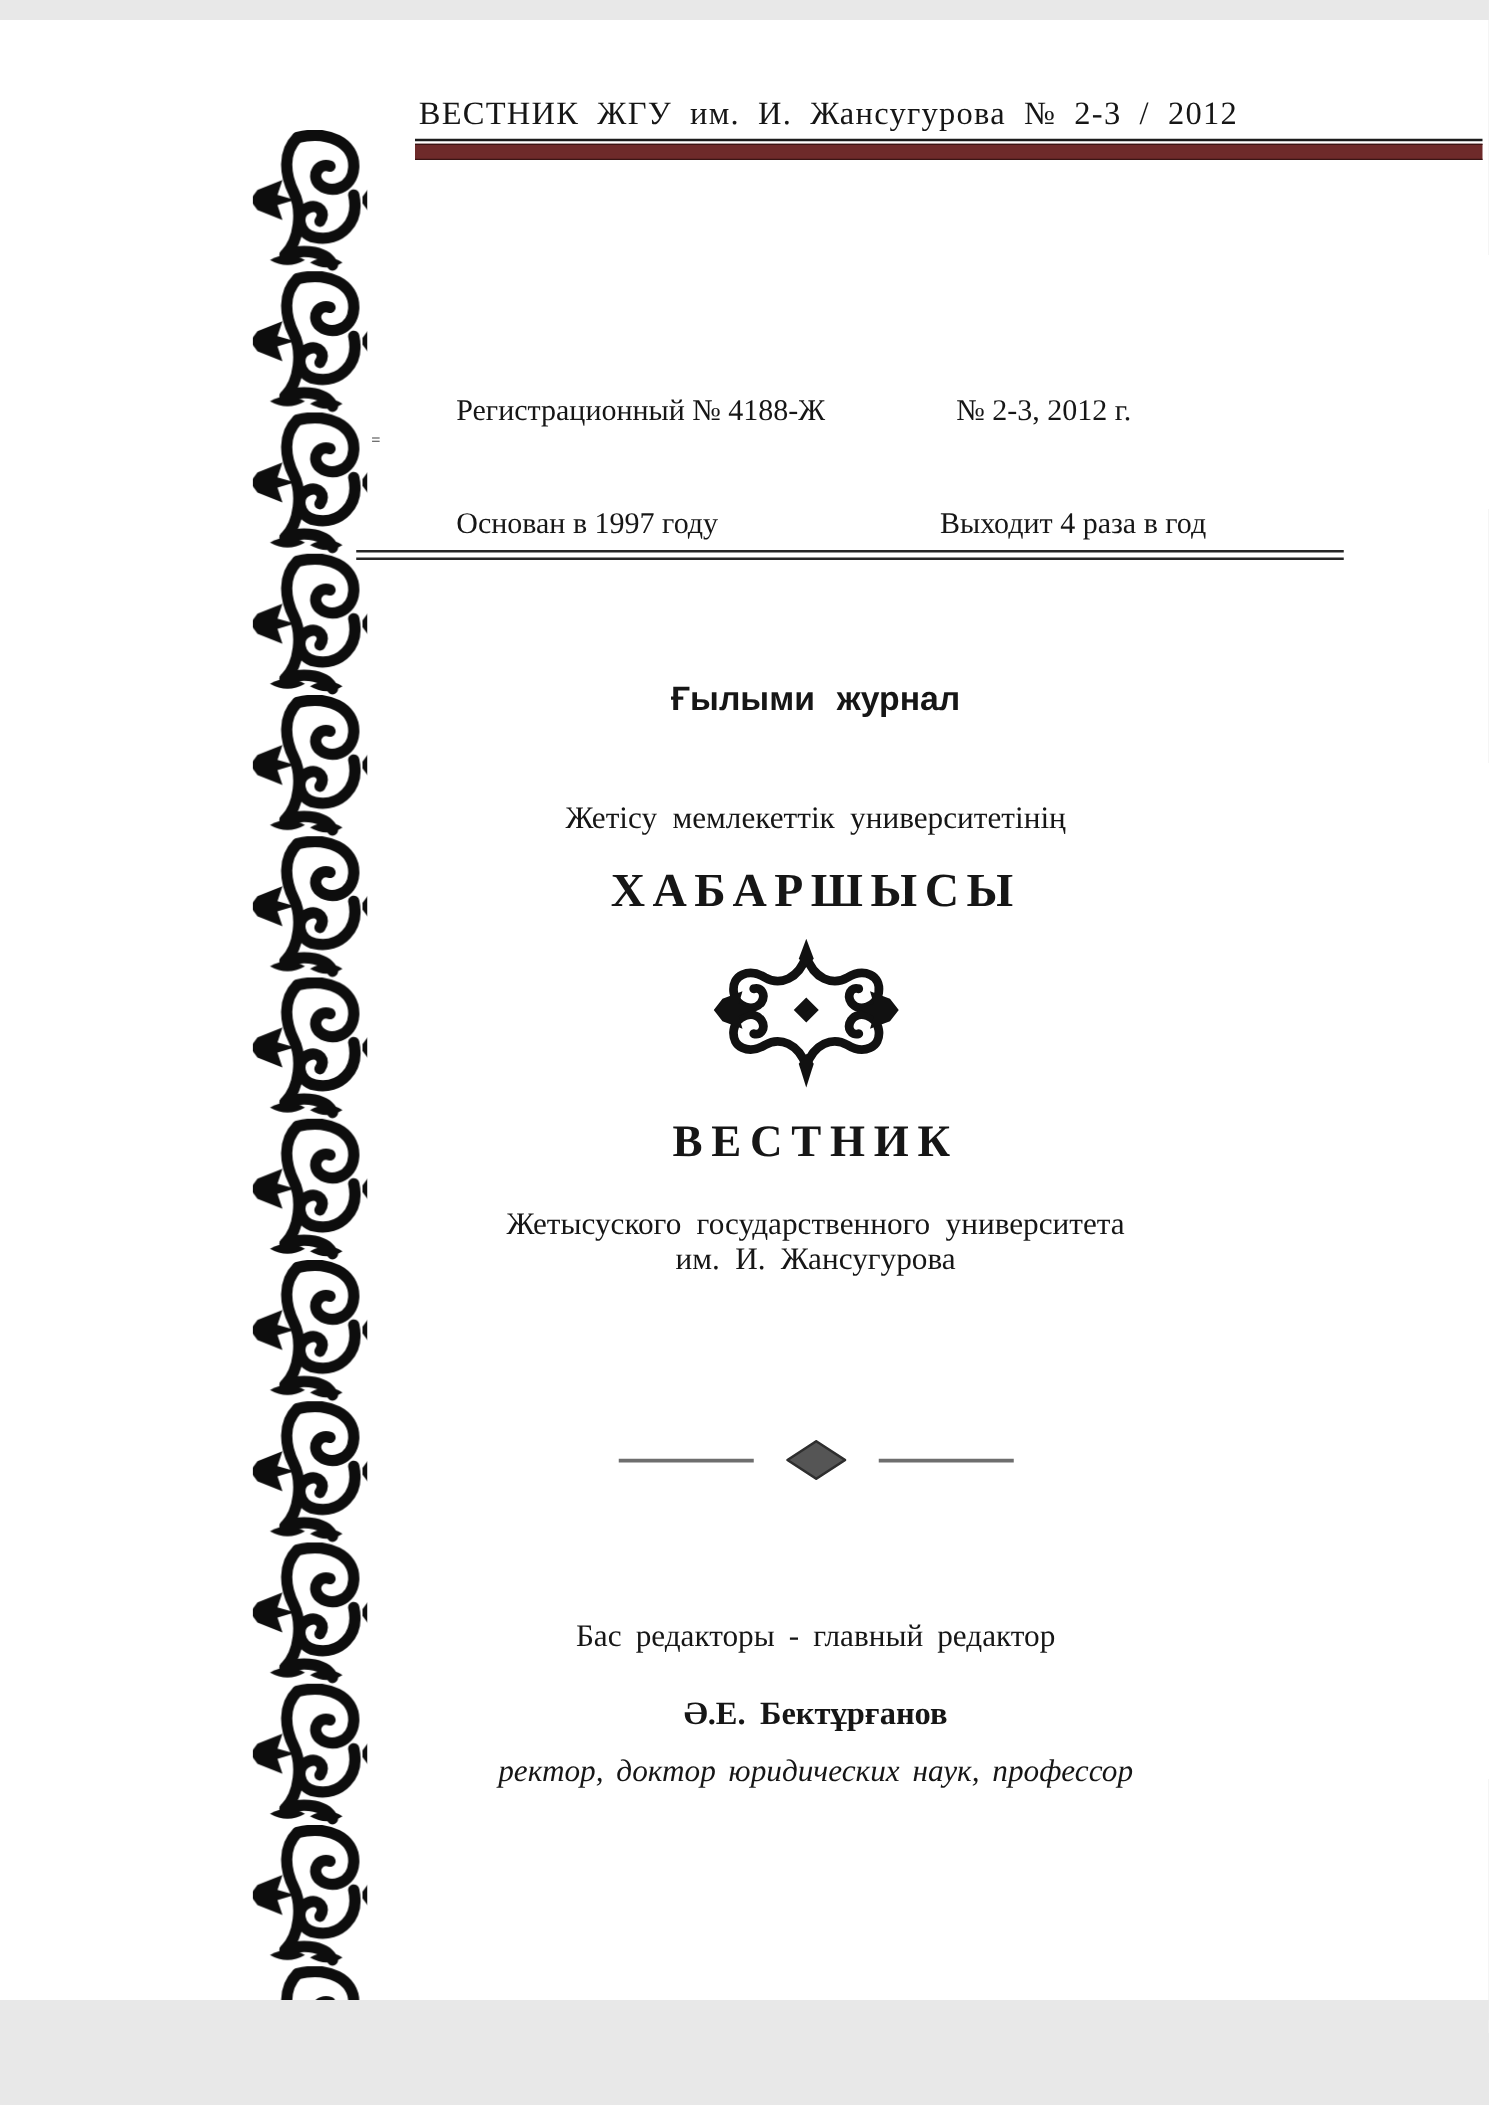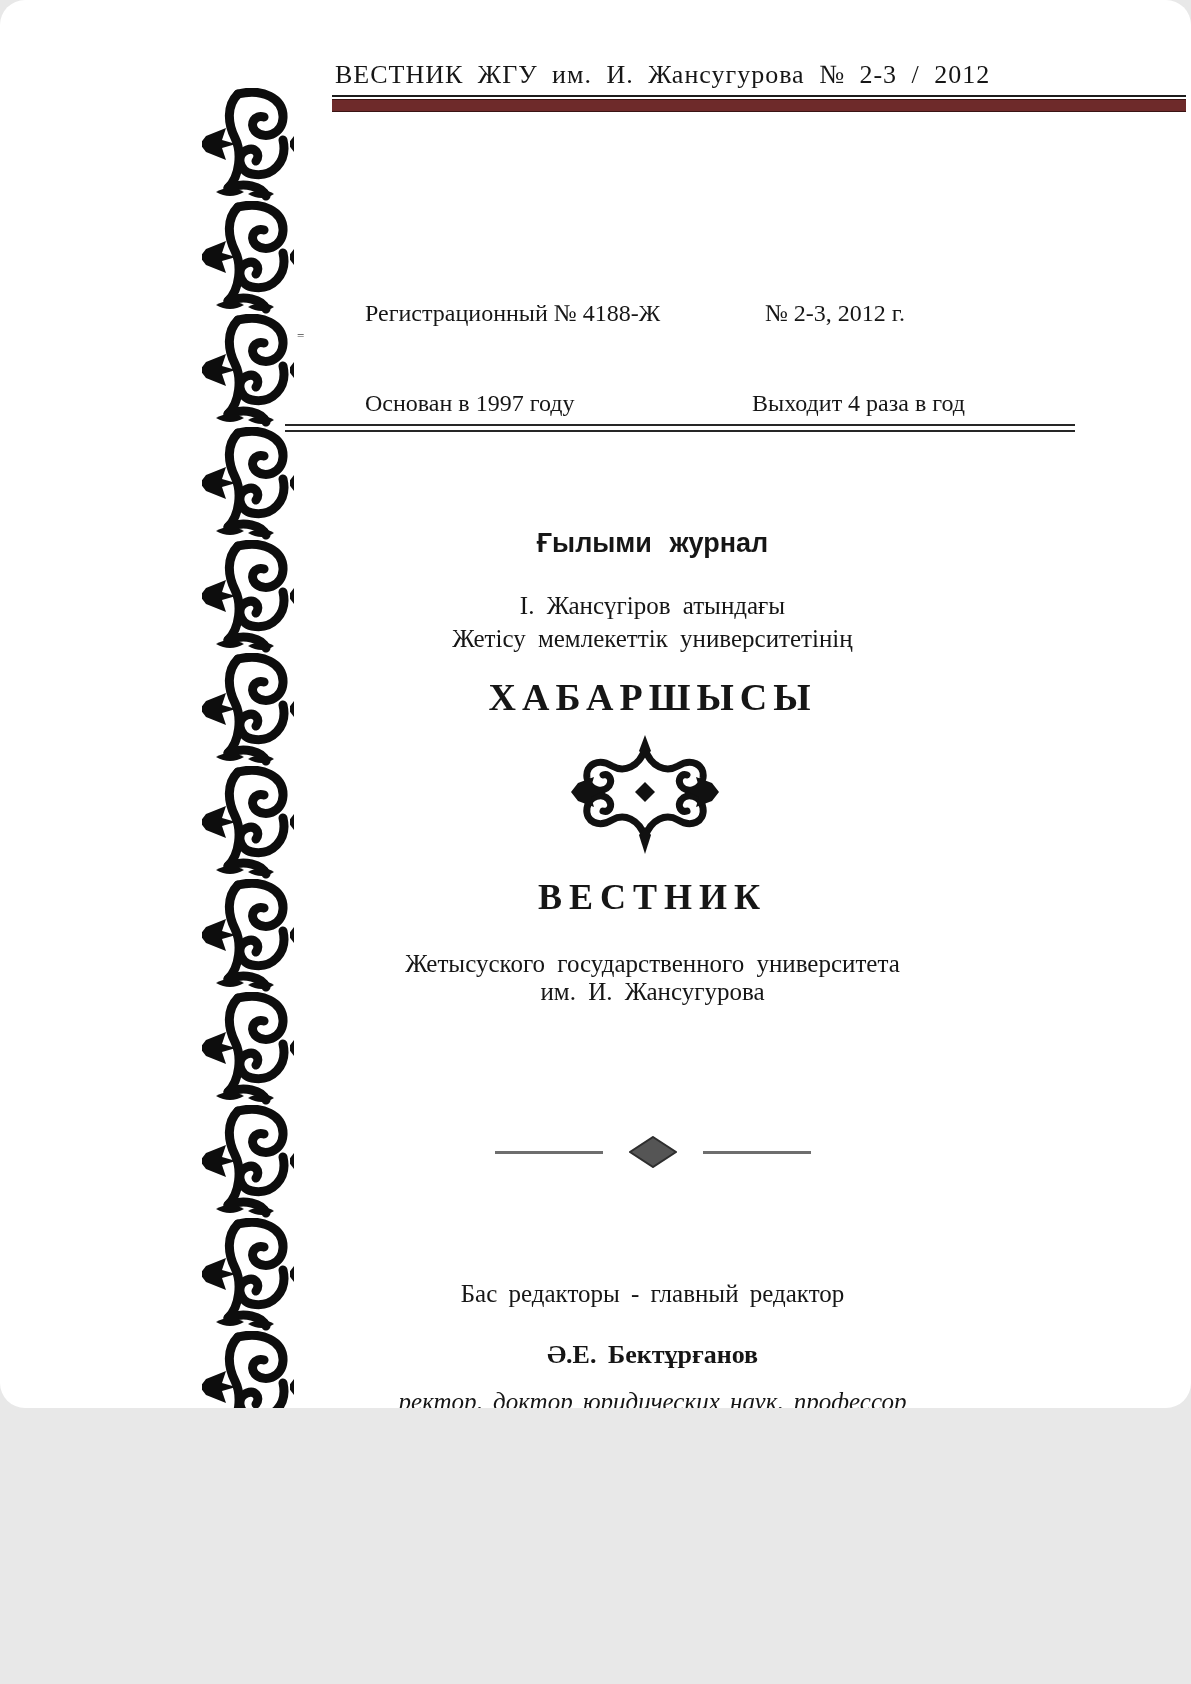--- a/index.html
+++ b/index.html
@@ -1,19 +1,19 @@
 <!DOCTYPE html>
 <html><head>
 <meta charset="utf-8">
 <style>
   html,body { margin:0; padding:0; background:#e8e8e8; }
   .page {
-    position:relative; width:1191px; height:1408px; margin:0 auto;
+    position:relative; width:1191px; height:1584px; margin:16px auto;
     background:#ffffff; overflow:hidden;
-    font-family:"Liberation Serif","DejaVu Serif",serif; color:#161616;border-radius:25px;
+    font-family:"Liberation Serif","DejaVu Serif",serif; color:#161616;
   }
   
   .header-title {
     position:absolute; left:335px; top:60px; width:700px;
     font-size:26px; letter-spacing:1px; word-spacing:7px; white-space:nowrap;
   }
   .header-underline { position:absolute; left:332px; top:95px; width:854px; height:2px; background:#1c1c1c; }
   .accent-bar {
     position:absolute; left:332px; top:99px; width:854px; height:11px;
     border-top:1px solid #3a1414; border-bottom:1px solid #3a1414;
@@ -91,21 +91,20 @@
   <div class="stray-mark">=</div>
 
   <div class="meta-row row-founded">
     <span>Основан в 1997 году</span>
     <span>Выходит  4 раза в год</span>
   </div>
 
   <div class="double-rule"></div>
 
   <div class="center-line kk-type">Ғылыми  журнал</div>
-  <div class="center-line kk-uni1">І. Жансүгіров  атындағы</div>
   <div class="center-line kk-uni2">Жетісу  мемлекеттік  университетінің</div>
   <div class="center-line kk-title">ХАБАРШЫСЫ</div>
 
   <div class="emblem">
     <svg width="150" height="122" viewBox="0 0 150 122" xmlns="http://www.w3.org/2000/svg">
       <g stroke="#111" stroke-width="7" fill="none" stroke-linecap="round">
         <path d="M75,16 C69,34 54,40 42,33 C29,25 15,31 17,45 C19,57 33,61 39,53 C43,47 39,40 33,42"></path>
         <path d="M75,16 C81,34 96,40 108,33 C121,25 135,31 133,45 C131,57 117,61 111,53 C107,47 111,40 117,42"></path>
         <path d="M75,104 C69,86 54,80 42,87 C29,95 15,89 17,75 C19,63 33,59 39,67 C43,73 39,80 33,78"></path>
         <path d="M75,104 C81,86 96,80 108,87 C121,95 135,89 133,75 C131,63 117,59 111,67 C107,73 111,80 117,78"></path>

